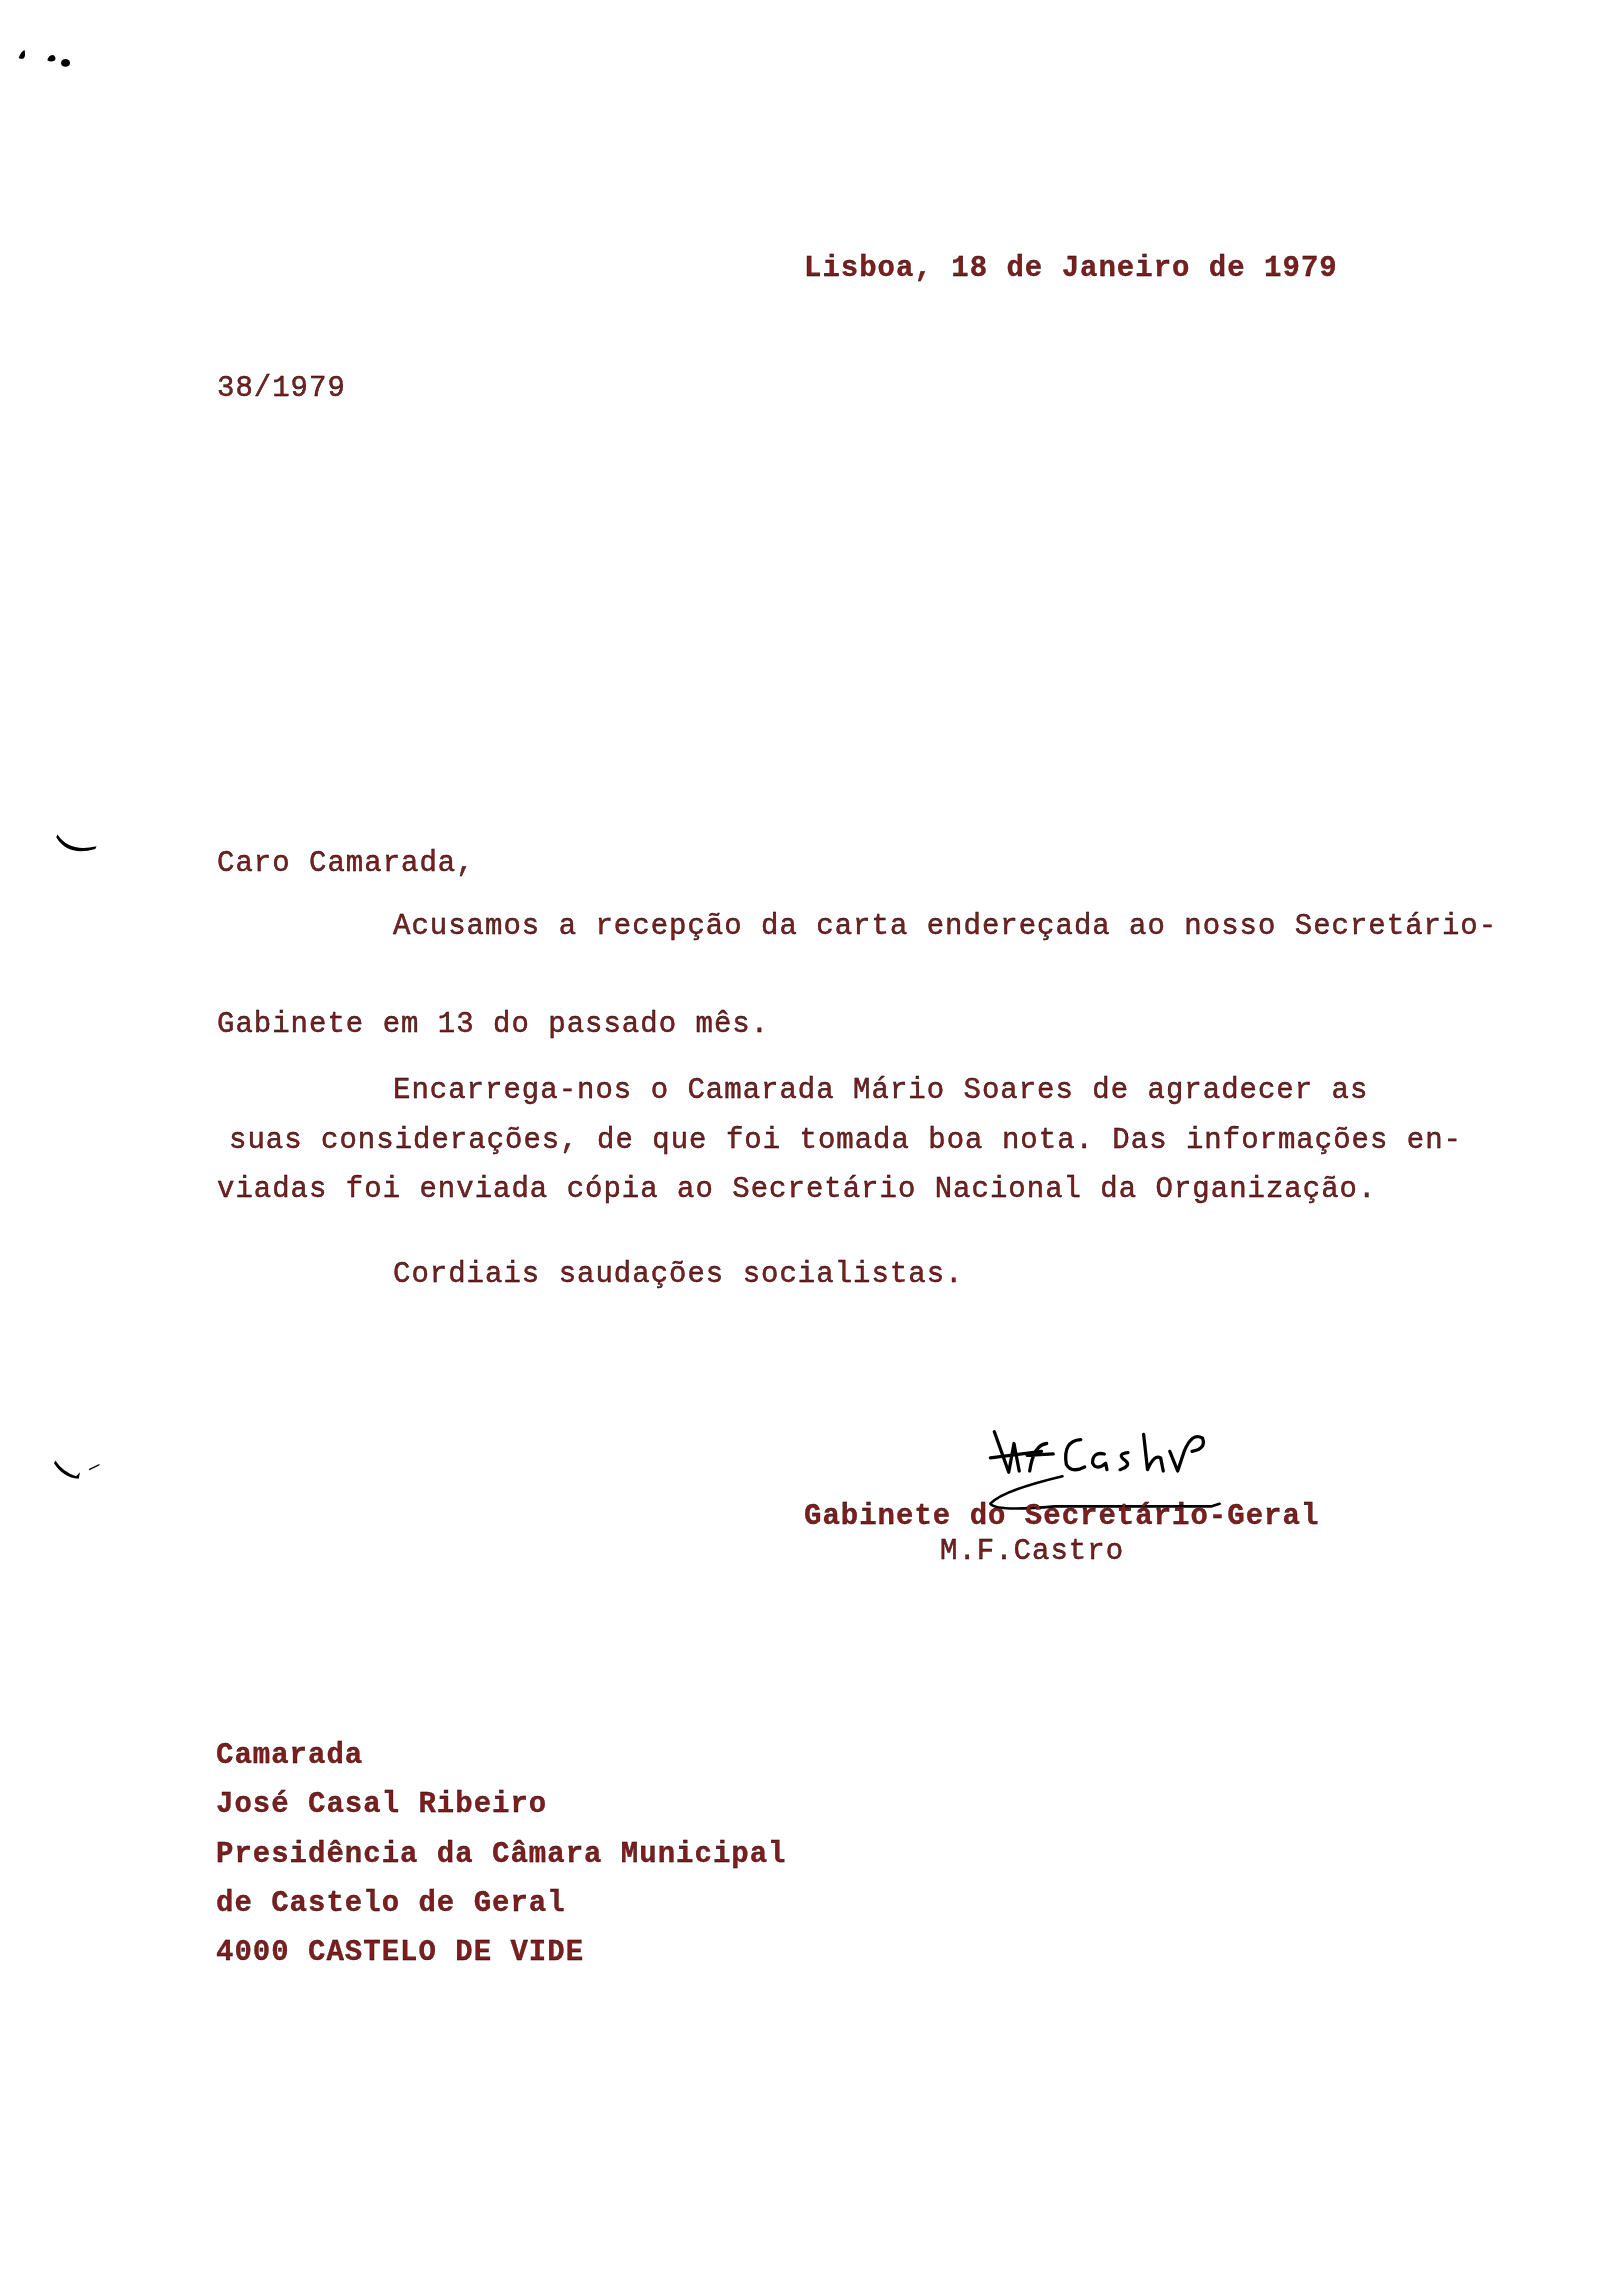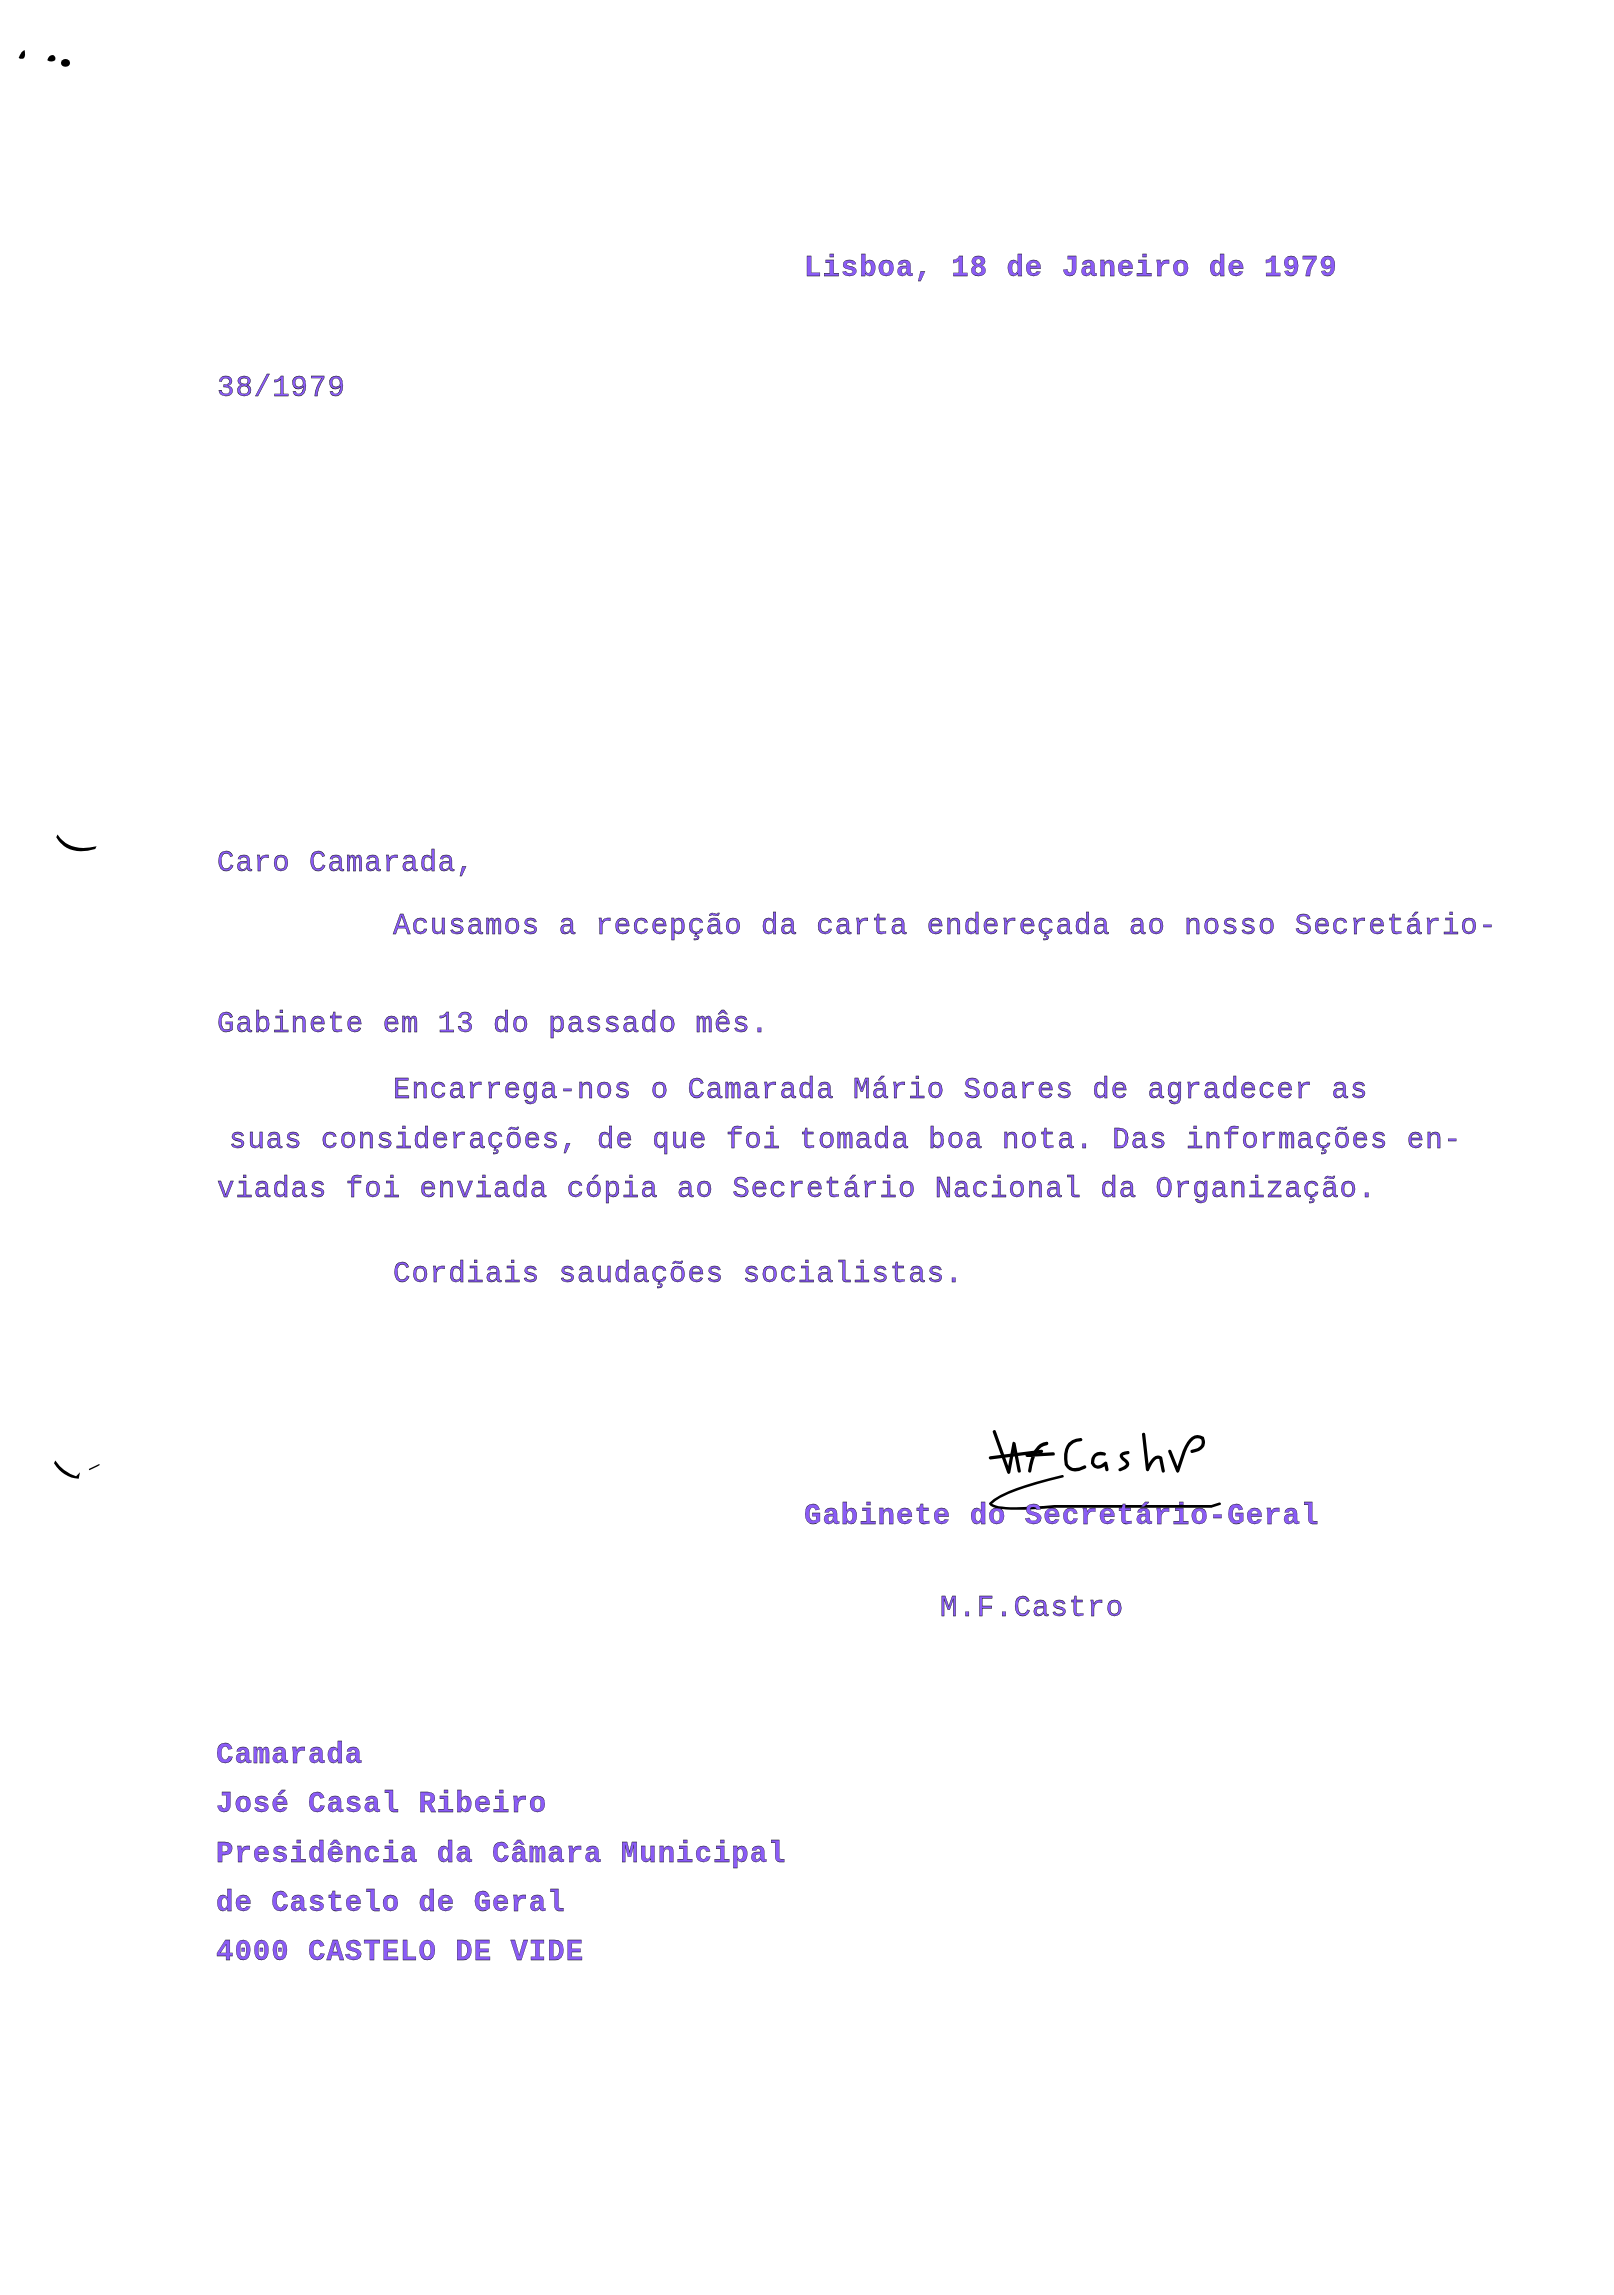--- a/index.html
+++ b/index.html
@@ -21,21 +21,21 @@
       width: 1614px;
       height: 2295px;
       background: #ffffff;
     }
     .line {
       position: absolute;
       white-space: pre;
       font-size: 29px;
       line-height: 37px;
       letter-spacing: 1px;
-      color: #8b5cf6;
+      color: #7f1d1d;
       font-weight: bold;
       -webkit-text-stroke: 0.3px #000;
     }
     .line.light {
       font-weight: normal;
       -webkit-text-stroke: 0.4px #000;
     }
     .mark {
       position: absolute;
     }
@@ -96,21 +96,21 @@
 
       <path d="M232 42 Q214 44 228 54 Q238 62 220 68"></path>
 
       <path d="M256 14 L262 68 Q272 44 282 50 L286 70"></path>
       <path d="M296 40 L308 70 L318 40 Q330 10 346 20 Q352 36 330 40"></path>
 
       <path d="M132 78 Q40 100 22 120 Q30 132 120 124 L360 124 L372 120" stroke-width="4"></path>
     </g>
   </svg>
 
-  <div class="line light" style="left:940px; top:1590px;">M.F.Castro</div>
+  <div class="line light" style="left:940px; top:1533px;">M.F.Castro</div>
   <div class="line" style="left:804px; top:1498px;text-align:right;">Gabinete do Secretário-Geral</div>
 
   <div class="line" style="left:216px; top:1737px;">Camarada</div>
   <div class="line" style="left:216px; top:1786px;">José Casal Ribeiro</div>
   <div class="line" style="left:216px; top:1836px;">Presidência da Câmara Municipal</div>
   <div class="line" style="left:216px; top:1885px;">de Castelo de Geral</div>
   <div class="line" style="left:216px; top:1934px;">4000 CASTELO DE VIDE</div>
 
 </div>
 

